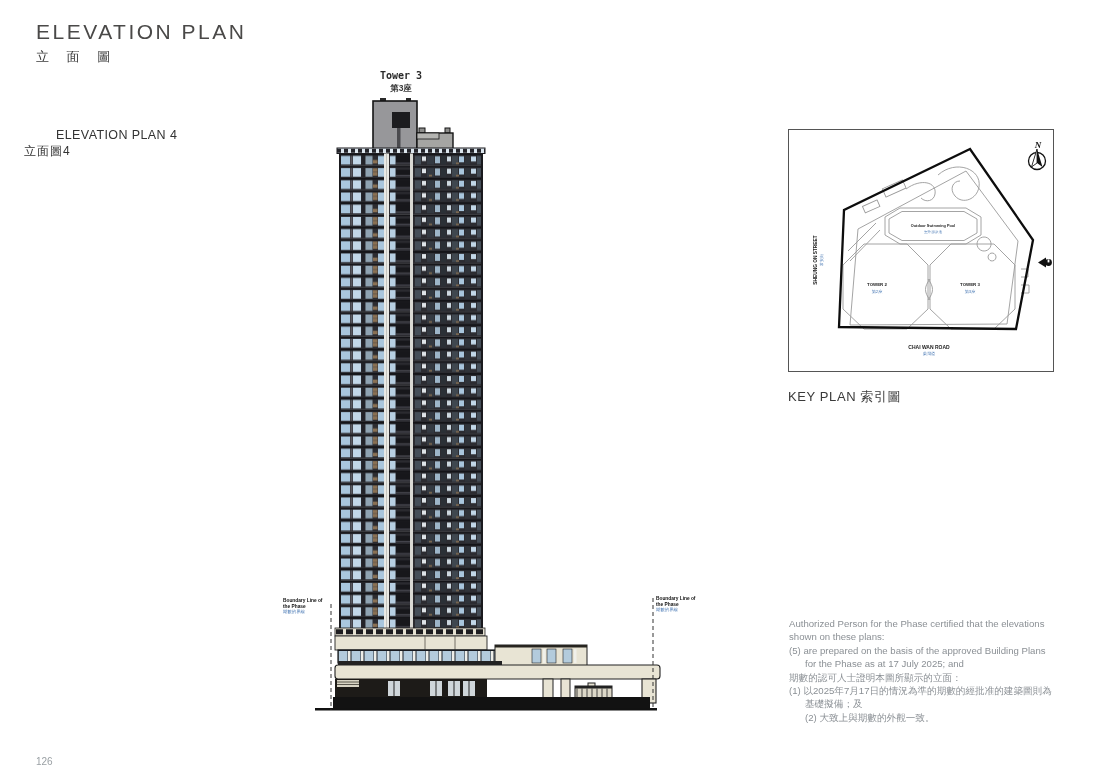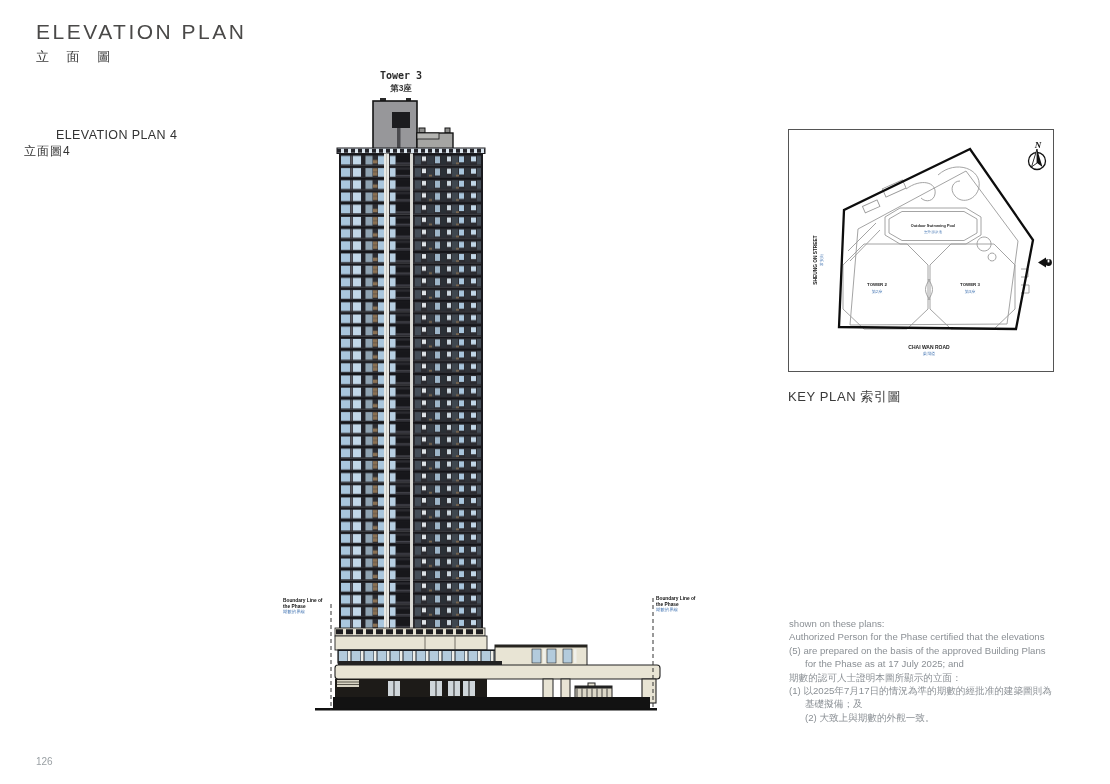--- a/index.html
+++ b/index.html
@@ -206,22 +206,22 @@
   <g>
     <path d="M250,133.5 L258,128.5 L258,138.5 Z" fill="#111"></path>
     <circle cx="260.5" cy="133.5" r="3.4" fill="#111"></circle>
     <rect x="259.6" y="130.4" width="1.8" height="3" fill="#fff"></rect>
   </g>
 </svg>
 
 <div class="abs keyplan-caption">KEY PLAN 索引圖</div>
 
 <div class="abs cert">
+    <div>Authorized Person for the Phase certified that the elevations</div>
     <div>shown on these plans:</div>
-    <div>Authorized Person for the Phase certified that the elevations</div>
     <div>(5)  are prepared on the basis of the approved Building Plans</div>
     <div class="ind1">for the Phase as at 17 July 2025; and</div>
     <div>期數的認可人士證明本圖所顯示的立面：</div>
     <div>(1)  以2025年7月17日的情況為準的期數的經批准的建築圖則為</div>
     <div class="ind1">基礎擬備；及</div>
     <div class="ind1">(2)  大致上與期數的外觀一致。</div>
   </div>
 
 <div class="abs pagenum">126</div>
 

